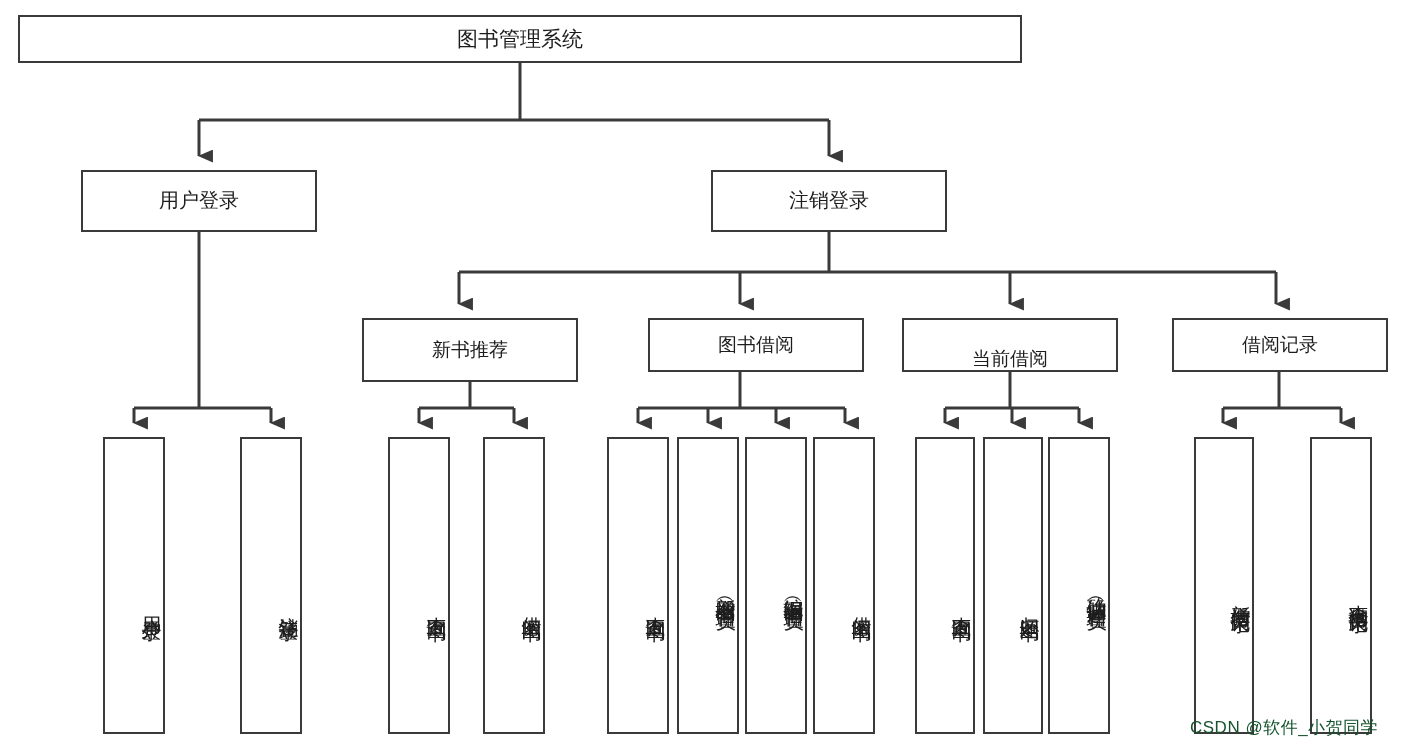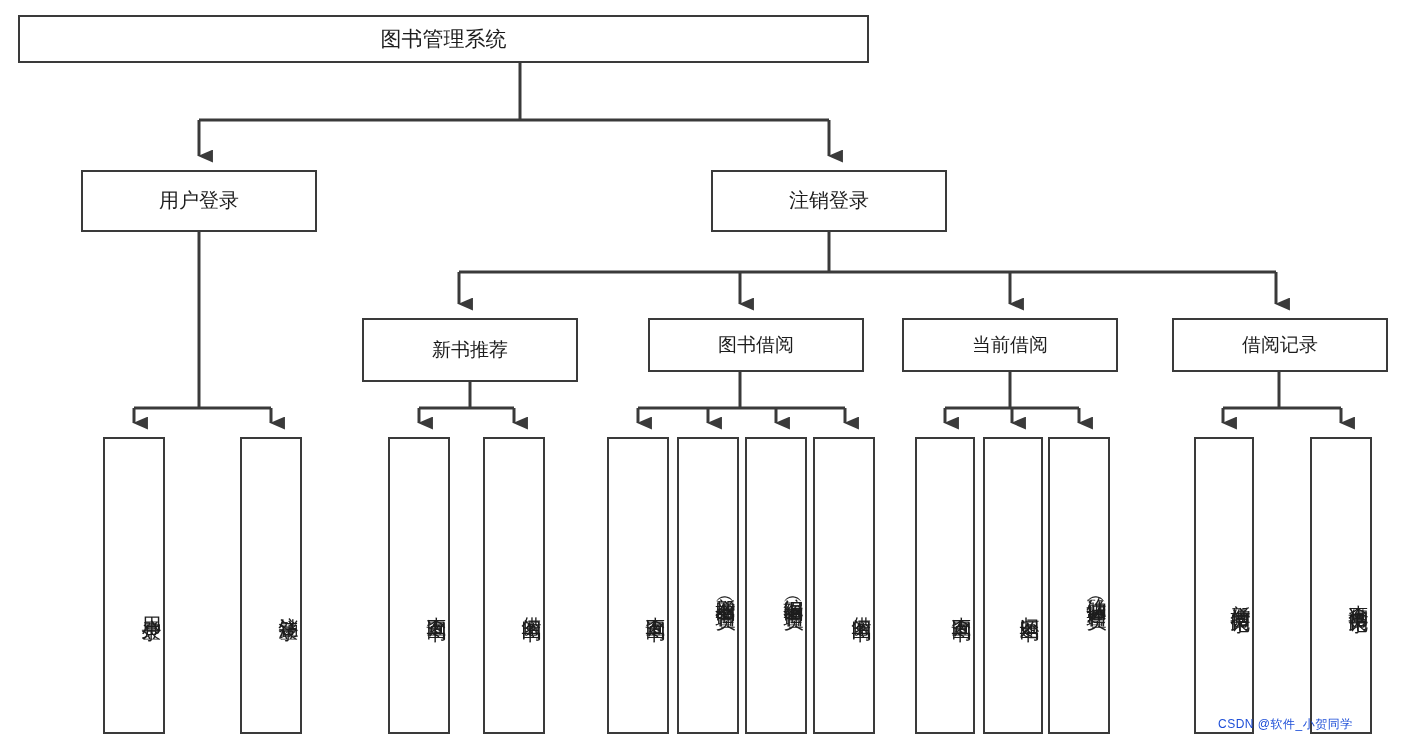--- a/index.html
+++ b/index.html
@@ -55,25 +55,24 @@
     align-items: flex-start;
     justify-content: center;
   }
   .node.leaf .lbl {
     writing-mode: vertical-rl;
     text-orientation: upright;
     white-space: nowrap;
   }
   .watermark {
     position: absolute;
-    color: #1d4ed8;
-    font-size: 12px;
+    color: #14532d;
+    font-size: 17px;
     white-space: nowrap;
     letter-spacing: 0.5px;
-    margin-left: 28px;
   }
 </style>
 </head>
 <body>
 
 <div id="canvas">
 
   <svg id="wires" viewBox="0 0 1405 747" xmlns="http://www.w3.org/2000/svg">
     <defs>
       <marker id="arrow" viewBox="0 0 10 12" refX="5" refY="11" markerWidth="9" markerHeight="11" orient="auto-start-reverse">
@@ -121,38 +120,38 @@
       <path d="M 1012 408 L 1012 423" marker-end="url(#arrowdown)"></path>
       <path d="M 1079 408 L 1079 423" marker-end="url(#arrowdown)"></path>
 
       <path d="M 1279 372 L 1279 408"></path>
       <path d="M 1223 408 L 1341 408"></path>
       <path d="M 1223 408 L 1223 423" marker-end="url(#arrowdown)"></path>
       <path d="M 1341 408 L 1341 423" marker-end="url(#arrowdown)"></path>
     </g>
   </svg>
 
-  <div class="node root" style="left:18px; top:15px; width:851px; height:48px;">
+  <div class="node root" style="left:18px; top:15px; width:1004px; height:48px;">
     <span class="lbl">图书管理系统</span>
   </div>
 
   <div class="node lvl2" style="left:81px; top:170px; width:236px; height:62px;">
     <span class="lbl">用户登录</span>
   </div>
   <div class="node lvl2" style="left:711px; top:170px; width:236px; height:62px;">
     <span class="lbl">注销登录</span>
   </div>
 
   <div class="node lvl3" style="left:362px; top:318px; width:216px; height:64px;">
     <span class="lbl">新书推荐</span>
   </div>
   <div class="node lvl3" style="left:633px; top:318px; width:216px; height:54px;margin-left:15px;">
     <span class="lbl">图书借阅</span>
   </div>
-  <div class="node lvl3" style="left:902px; top:318px; width:216px; height:54px;">
+  <div class="node lvl3" style="left:902px; top:318px; width:216px; height:54px;align-items:flex-end;">
     <span class="lbl">当前借阅</span>
   </div>
   <div class="node lvl3" style="left:1172px; top:318px; width:216px; height:54px;text-align:center;">
     <span class="lbl">借阅记录</span>
   </div>
 
   <div class="node leaf" style="left:103px; top:437px; width:62px; height:297px;">
     <span class="lbl">用户登录</span>
   </div>
   <div class="node leaf" style="left:240px; top:437px; width:62px; height:297px;">

